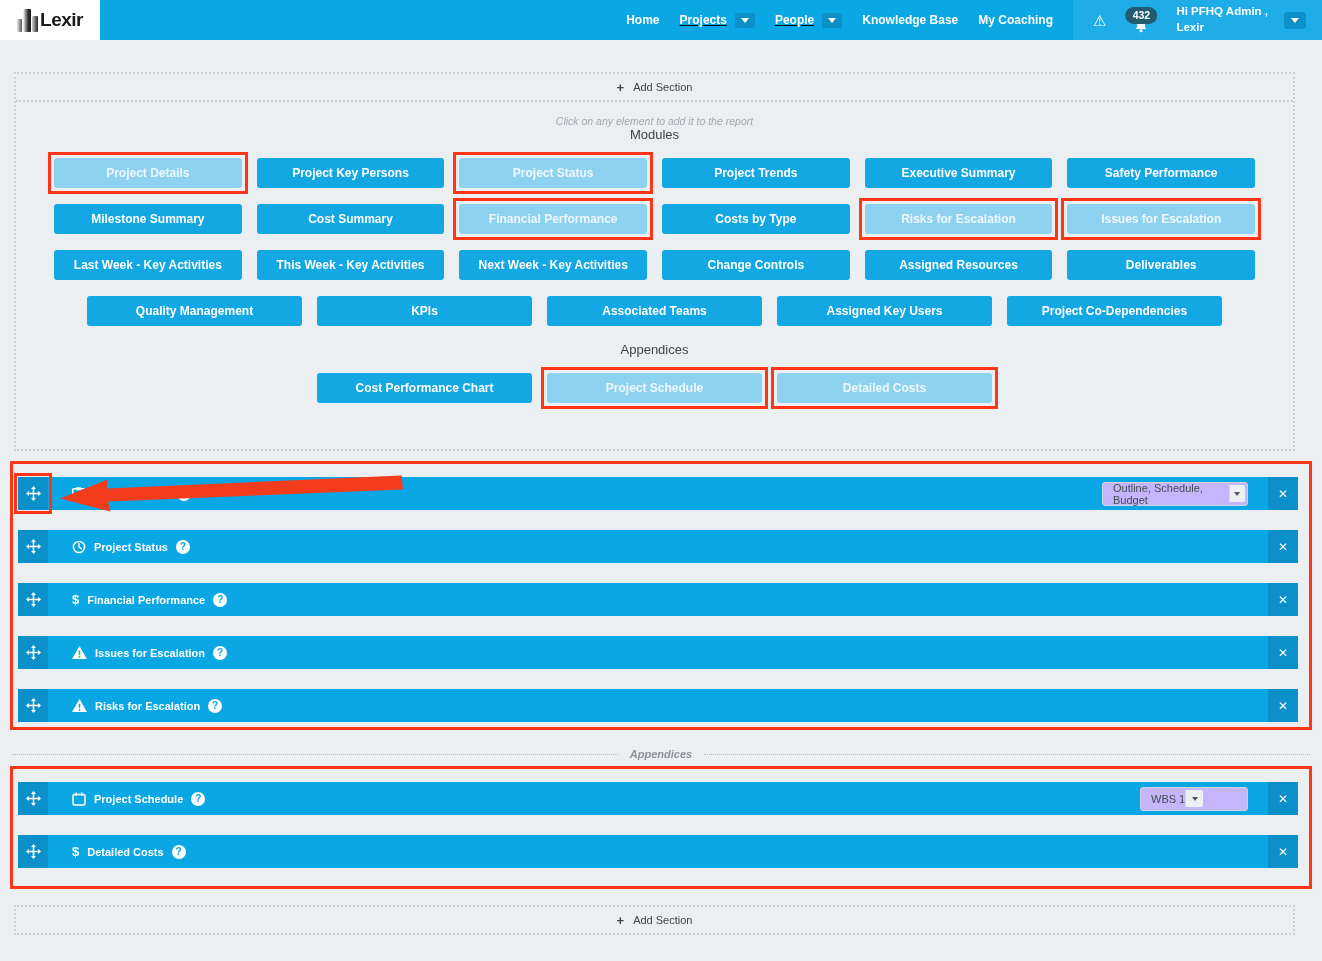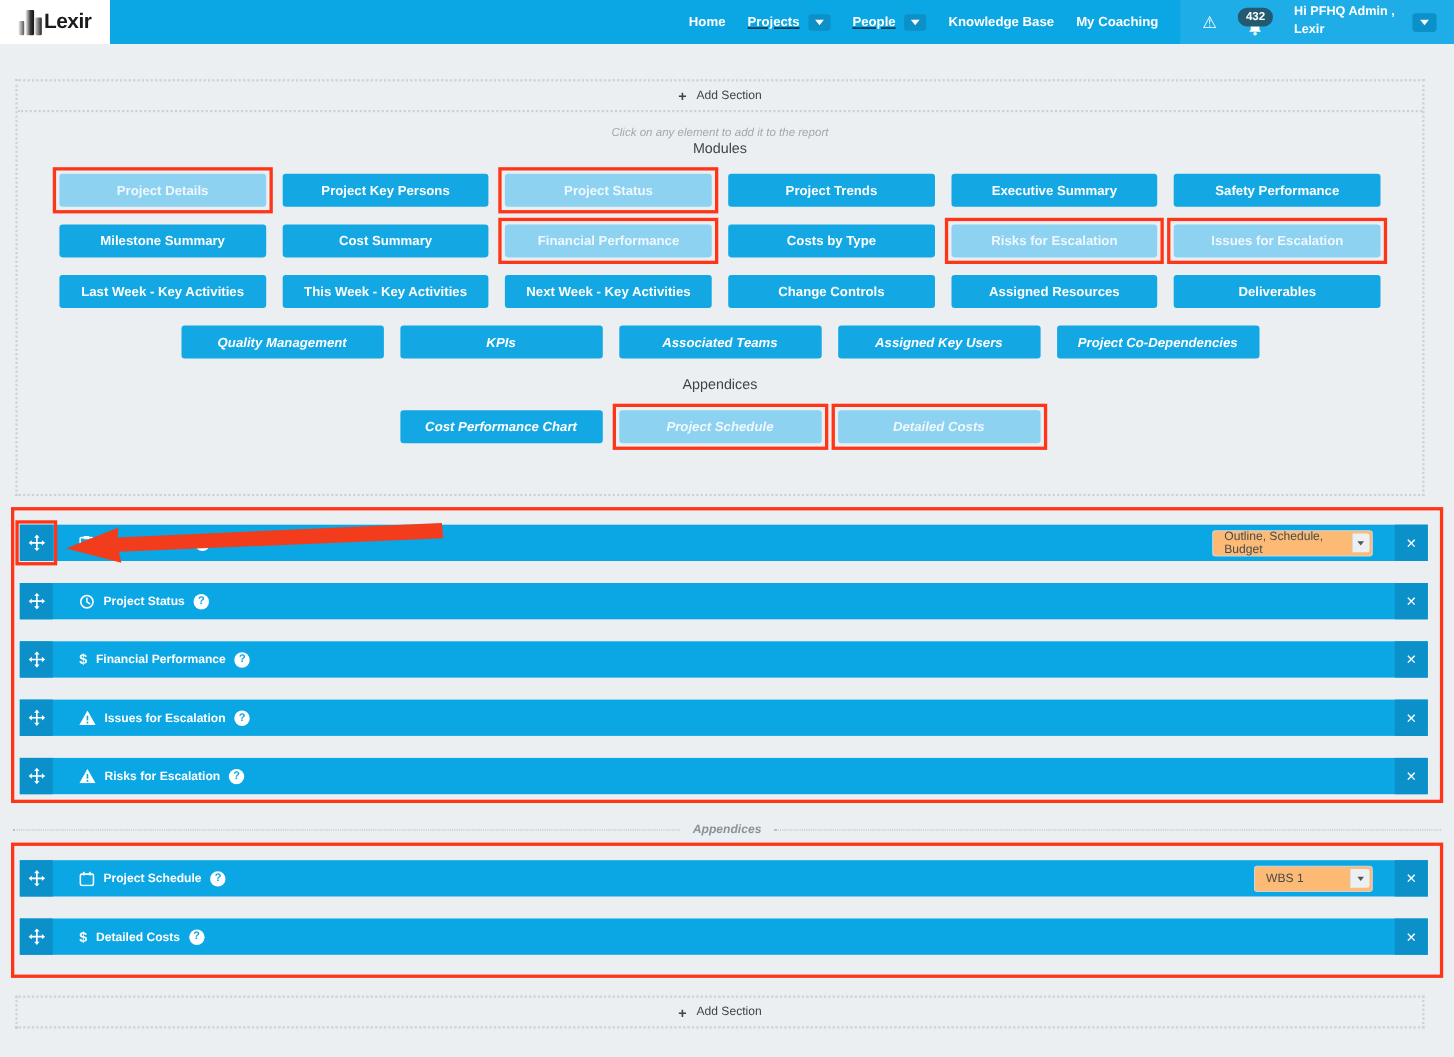--- a/index.html
+++ b/index.html
@@ -36,40 +36,40 @@
   .wrap { padding: 32px 14px 0; }
   .builder { border: 2px dotted #c8d2d9; margin-right: 13px; padding-bottom: 30px; background: transparent; }
   .addbar { height: 28px; display: flex; align-items: center; justify-content: center; gap: 9px; color: #3e4449; font-size: 11px; cursor: pointer; }
   .addbar .plus { font-size: 13px; font-weight: 700; }
   .addbar-top { border-bottom: 2px dotted #c8d2d9; }
   .hint { text-align: center; font-style: italic; font-size: 10.5px; color: #a2a8ae; margin-top: 13px; }
   .sec-title { text-align: center; font-size: 13px; color: #3e4449; font-weight: 400; margin-bottom: 16px; }
   .mrow { display: flex; gap: 15px; padding: 0 38px; margin-bottom: 16px; }
   .mrow6 .mbtn { flex: 1; }
   .mrow-center { justify-content: center; }
-  .mrow-center .mbtn { width: 184px; flex: none; font-style: italic; }
+  .mrow-center .mbtn { width: 215px; flex: none; }
   .mbtn {
     height: 30px; background: #13a7e3; color: #fff; border: none; border-radius: 3px;
     font-family: inherit; font-size: 12px; font-weight: 700; cursor: pointer; position: relative;
   }
   .mbtn.sel { background: #8ed2f2; color: rgba(255,255,255,0.85); }
   .annotated::after { content: ""; position: absolute; left: -6px; right: -6px; top: -6px; bottom: -6px; border: 3px solid #ff3517; pointer-events: none; }
 
   
   .group { border: 3px solid #ff3517; margin: 10px -4px 0; padding: 13px 11px 5px 5px; position: relative; }
   .group2 { margin-top: 6px; padding-bottom: 18px; }
   .srow { display: flex; align-items: stretch; height: 33px; background: #0ba7e4; margin-bottom: 20px; position: relative; }
   .srow:last-child { margin-bottom: 0; }
   .handle { width: 30px; background: #0c90ca; display: flex; align-items: center; justify-content: center; cursor: move; position: relative; flex: none; }
   .handle.annot::after { content: ""; position: absolute; inset: -4px; border: 3px solid #ff3517; pointer-events: none; z-index: 3; }
   .slabel { flex: 1; display: flex; align-items: center; gap: 8px; padding-left: 24px; color: #fff; font-size: 11px; font-weight: 700; }
   .sicon { display: inline-flex; align-items: center; }
   .dollar-glyph { font-size: 13px; font-weight: 700; }
   .help { width: 14px; height: 14px; border-radius: 50%; background: #fff; color: #0ba7e4; font-size: 10px; font-weight: 800; display: inline-flex; align-items: center; justify-content: center; cursor: pointer; line-height: 1; }
-  .sdd { background: #fdba74; border: 1px solid #cdd5da; border-radius: 3px; height: 24px; align-self: center; display: flex; align-items: center; justify-content: space-between; font-size: 11px; color: #454b50; padding-left: 10px; margin-right: 20px; width: 146px; cursor: pointer; }
+  .sdd { background: #c4b5fd; border: 1px solid #cdd5da; border-radius: 3px; height: 24px; align-self: center; display: flex; align-items: center; font-size: 11px; color: #454b50; padding-left: 10px; margin-right: 20px; width: 146px; cursor: pointer; }
   .sdd2 { width: 108px; }
   .dd-caret { width: 18px; height: 17px; background: #edf0f2; border-left: 1px solid #d4dadf; border-radius: 0 2px 2px 0; display: flex; align-items: center; justify-content: center; margin-right: 2px; }
   .dd-tri { width: 0; height: 0; border-left: 3.5px solid transparent; border-right: 3.5px solid transparent; border-top: 4.5px solid #555; }
   .xbtn { width: 30px; background: #0c90ca; color: #fff; display: flex; align-items: center; justify-content: center; font-size: 12px; font-weight: 700; cursor: pointer; flex: none; }
 
   .red-arrow { position: absolute; left: 36px; top: -4px; width: 356px; height: 40px; z-index: 6; pointer-events: none; }
 
   .apx-divider { display: flex; align-items: center; gap: 12px; margin: 18px -2px 0; color: #8b9399; font-size: 11px; font-style: italic; font-weight: 700; }
   .apx-divider .dotline { flex: 1; border-top: 1px dotted #b4bec5; height: 0; }
 

